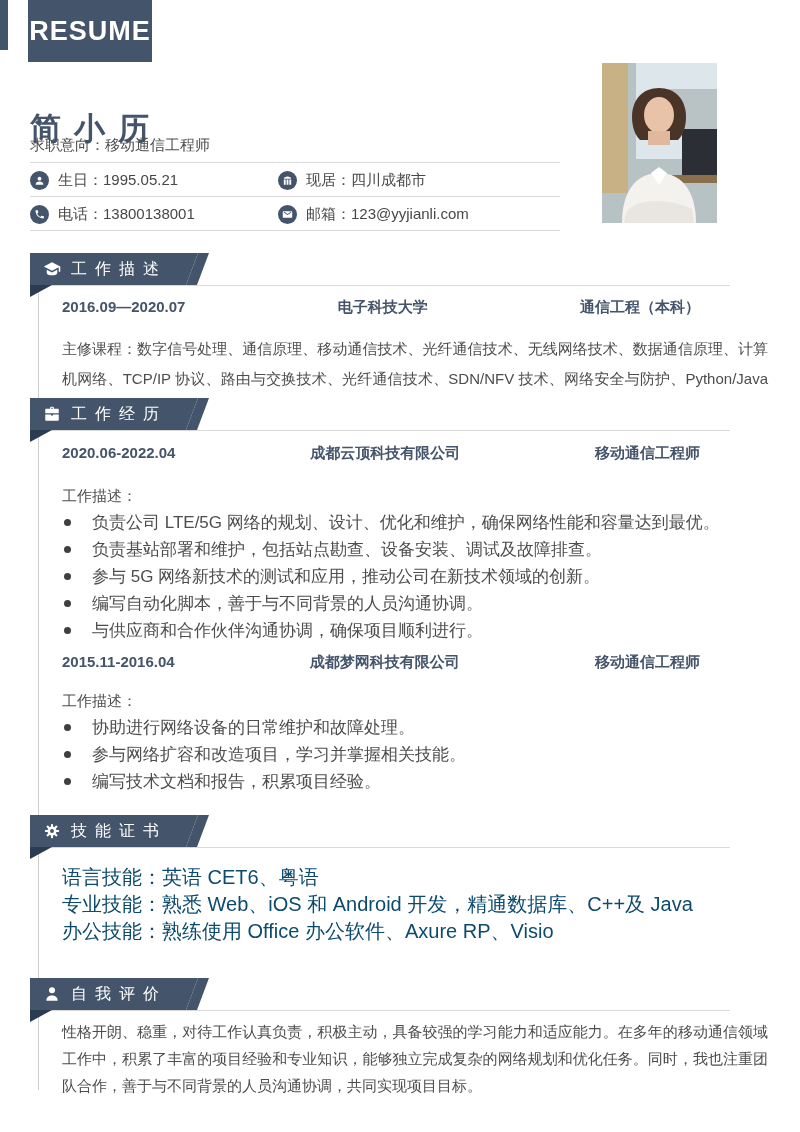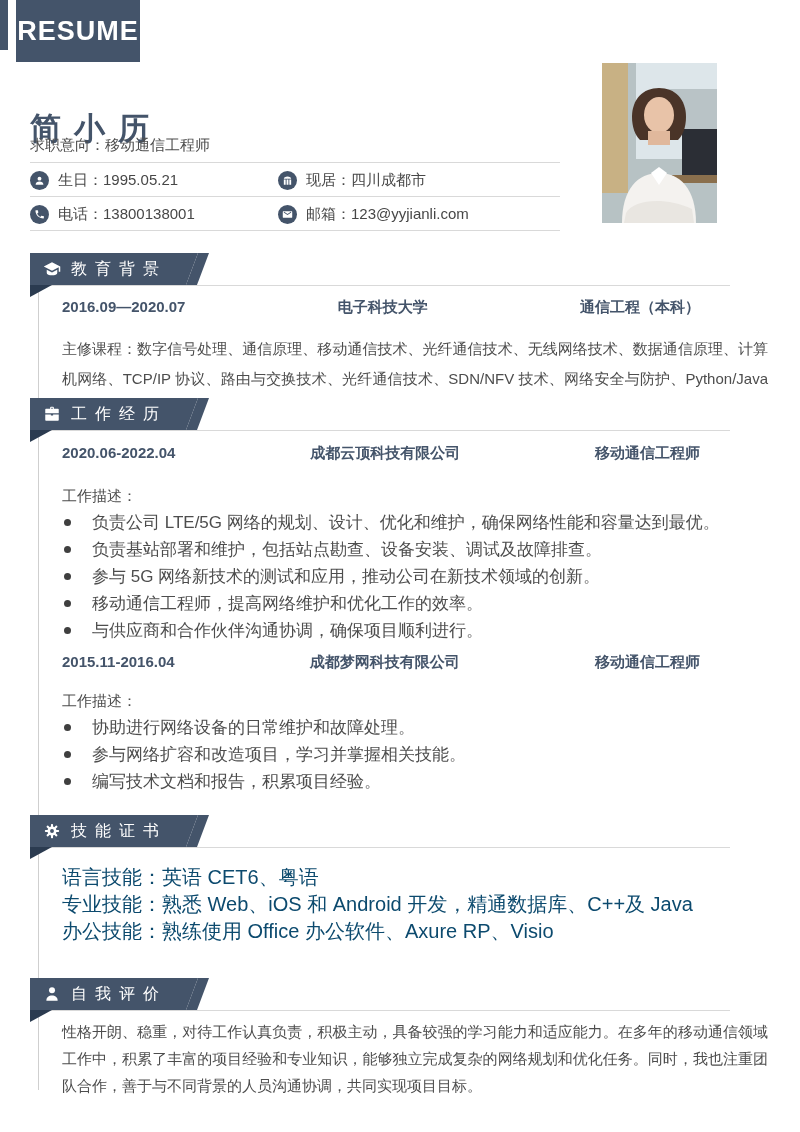--- a/index.html
+++ b/index.html
@@ -1,21 +1,21 @@
 <!DOCTYPE html>
 <html><head>
 <meta charset="utf-8">
 <style>
   * { margin:0; padding:0; box-sizing:border-box; }
   body { background:#fff; font-family:"Liberation Sans","DejaVu Sans",sans-serif; }
   .page { position:relative; width:800px; height:1132px; background:#ffffff; overflow:hidden; }
 
   
   .edge-stripe { position:absolute; left:0; top:0; width:8px; height:50px; background:#44546A; }
-  .badge { position:absolute; left:16px; top:0; width:124px; height:62px; background:#44546A;
+  .badge { position:absolute; left:28px; top:0; width:124px; height:62px; background:#44546A;
            color:#fff; font-weight:bold; font-size:27px; letter-spacing:1px;
            display:flex; align-items:center; justify-content:center; }
   .name { position:absolute; left:30px; top:88px; font-size:31px; font-weight:bold;
           color:#44546A; letter-spacing:13px;margin-top:20px; }
   .intent { position:absolute; left:30px; top:136px; font-size:15px; color:#4d4d4d; }
   .intent-divider { position:absolute; left:30px; top:162px; width:530px; height:1px; background:#d9d9d9; }
 
   .contact-row { position:absolute; left:30px; width:530px; height:33px;
                  border-bottom:1px solid #d9d9d9; display:flex; align-items:center; }
   .contact-row.r1 { top:164px; }
@@ -131,21 +131,21 @@
   <div class="vline"></div>
 
   <div class="banner" style="top:253px">
     <div class="banner-line"></div>
     <div class="banner-main">
       <span class="banner-icon">
         <svg viewBox="0 0 24 24">
             <path d="M12 3L1 8.6l11 5.6 9-4.6v6.1h2V8.6L12 3zM5 12.9v4.3c0 1.8 3.1 3.2 7 3.2s7-1.4 7-3.2v-4.3l-7 3.6-7-3.6z"></path>
           </svg>
       </span>
-      <span class="banner-title">教育背景</span>
+      <span class="banner-title">工作描述</span>
     </div>
     <div class="banner-stripe"></div>
     <div class="banner-fold"></div>
   </div>
 
   <div class="entry-row" style="top:298px">
     <span>2016.09—2020.07</span>
     <span>电子科技大学</span>
     <span>通信工程（本科）</span>
   </div>
@@ -168,21 +168,21 @@
   <div class="entry-row" style="top:444px">
     <span>2020.06-2022.04</span>
     <span>成都云顶科技有限公司</span>
     <span>移动通信工程师</span>
   </div>
   <div class="label-line" style="top:487px">工作描述：</div>
   <ul class="bullets" style="top:509px">
     <li>负责公司 LTE/5G 网络的规划、设计、优化和维护，确保网络性能和容量达到最优。</li>
     <li>负责基站部署和维护，包括站点勘查、设备安装、调试及故障排查。</li>
     <li>参与 5G 网络新技术的测试和应用，推动公司在新技术领域的创新。</li>
-    <li>移动通信工程师，提高网络维护和优化工作的效率。</li>
+    <li>编写自动化脚本，善于与不同背景的人员沟通协调。</li>
     <li>与供应商和合作伙伴沟通协调，确保项目顺利进行。</li>
   </ul>
 
   <div class="entry-row" style="top:653px">
     <span>2015.11-2016.04</span>
     <span>成都梦网科技有限公司</span>
     <span>移动通信工程师</span>
   </div>
   <div class="label-line" style="top:692px">工作描述：</div>
   <ul class="bullets" style="top:714px">

